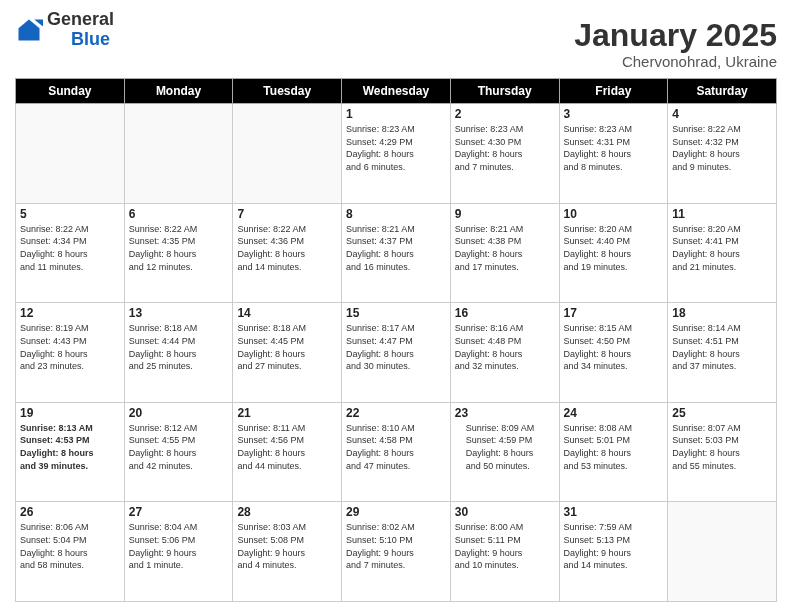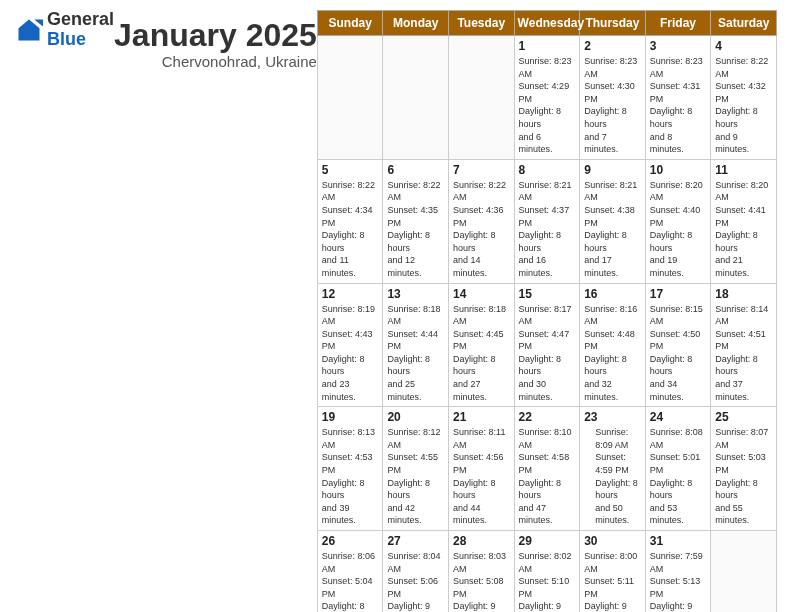--- a/index.html
+++ b/index.html
@@ -8,40 +8,40 @@
       background: #fff;
       width: 792px;
       height: 612px;
       overflow: hidden;
     }
     .page {
       width: 792px;
       height: 612px;
       padding: 10px 15px;
       display: flex;
-      flex-direction: row;
+      flex-direction: column;
     }
     .header {
       display: flex;
       justify-content: space-between;
       align-items: flex-start;
       margin-bottom: 8px;
     }
     .logo {
       display: flex;
       align-items: center;
       gap: 4px;
     }
     .logo-text {
       font-size: 18px;
       font-weight: bold;
       line-height: 1.1;
     }
     .logo-general { color: #333; }
-    .logo-blue { color: #1565c0; }
+    .logo-blue { color: #1565c0; margin-left: 24px; }
     .logo-icon {
       width: 28px;
       height: 28px;
     }
     .title-block {
       text-align: right;
     }
     .title-month {
       font-size: 32px;
       font-weight: bold;
@@ -54,21 +54,21 @@
       color: #555;
     }
     .calendar {
       flex: 1;
       border: 1px solid #ccc;
       border-collapse: collapse;
       width: 100%;
       table-layout: fixed;
     }
     .calendar th {
-      background-color: #a16207;
+      background-color: #000000;
       color: #fff;
       text-align: center;
       font-size: 12px;
       font-weight: bold;
       padding: 5px 3px;
       border: 1px solid #aaa;
     }
     .calendar td {
       vertical-align: top;
       border: 1px solid #ccc;
@@ -261,21 +261,21 @@
             <div class="day-number">18</div>
             <div class="day-info" style="white-space: pre-line;">Sunrise: 8:14 AM
 Sunset: 4:51 PM
 Daylight: 8 hours
 and 37 minutes.</div>
           </td>
         </tr>
         <tr class="week-row">
           <td>
             <div class="day-number">19</div>
-            <div class="day-info" style="white-space: pre-line;">Sunrise: 8:13 AM
+            <div class="day-info" style="white-space: pre-line; font-weight: bold;">Sunrise: 8:13 AM
 Sunset: 4:53 PM
 Daylight: 8 hours
 and 39 minutes.</div>
           </td>
           <td>
             <div class="day-number">20</div>
             <div class="day-info" style="white-space: pre-line;">Sunrise: 8:12 AM
 Sunset: 4:55 PM
 Daylight: 8 hours
 and 42 minutes.</div>

